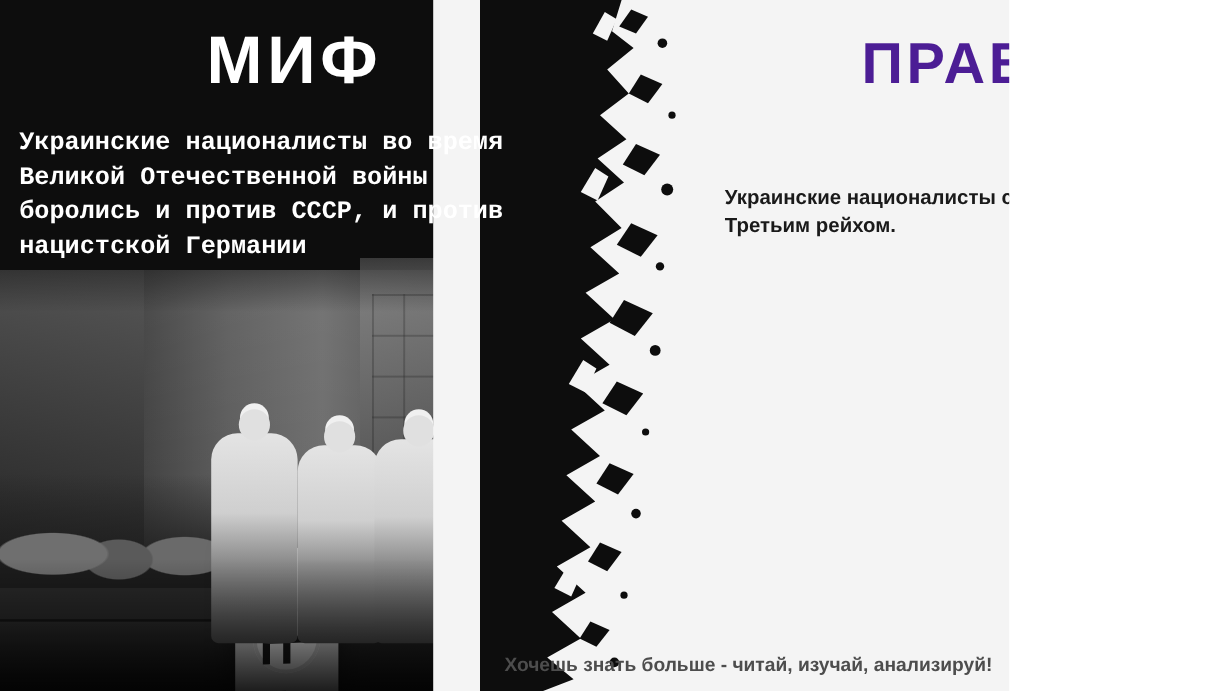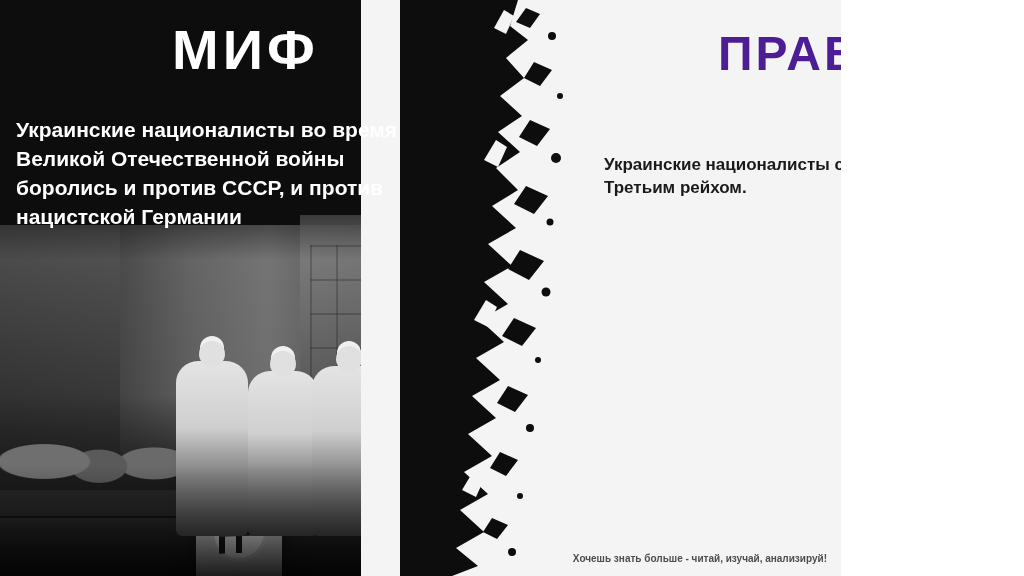--- a/index.html
+++ b/index.html
@@ -168,26 +168,27 @@
     top: 22px;
     color: #ffffff;
     font-size: 56px;
     font-weight: bold;
     letter-spacing: 4px;
     line-height: 1;
   }
   .myth-body {
     position: absolute;
     left: 16px;
-    top: 116px;
+    top: 106px;
     width: 420px;
     color: #ffffff;
     font-size: 21px;
     font-weight: 600;
     line-height: 1.38;
+    font-family: Liberation Mono, monospace;
   }
   .truth-title {
     position: absolute;
     left: 718px;
     top: 30px;
     color: #4c1d95;
     font-size: 48px;
     font-weight: bold;
     letter-spacing: 3px;
     line-height: 1;
@@ -219,21 +220,21 @@
     width: 412px;
     color: #2a2a2a;
     font-size: 17px;
     line-height: 1.42;
   }
   .footer-note {
     position: absolute;
     right: 14px;
     bottom: 12px;
     color: #4d4d4d;
-    font-size: 10px;
+    font-size: 16px;
     font-weight: bold;
     text-align: left;
   }
 </style>
 </head>
 <body>
 
 <div id="slide">
 
   <div class="left-pane">

